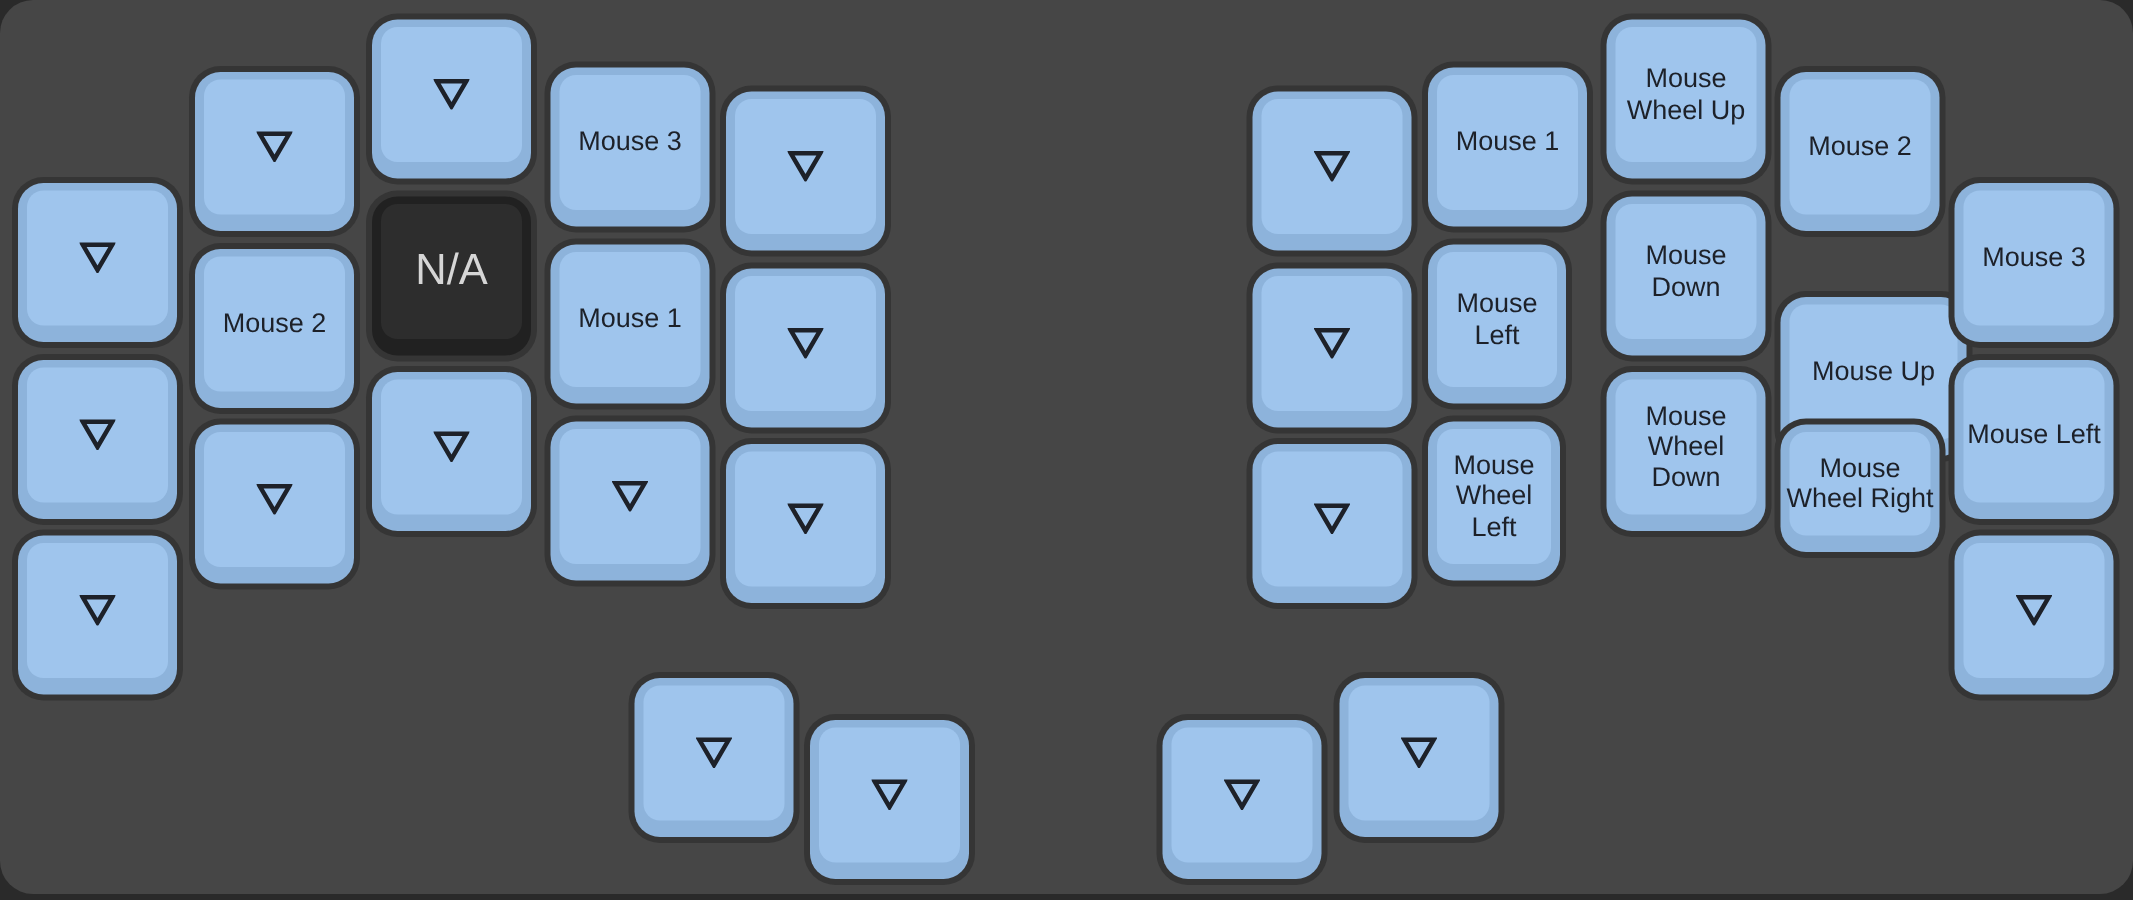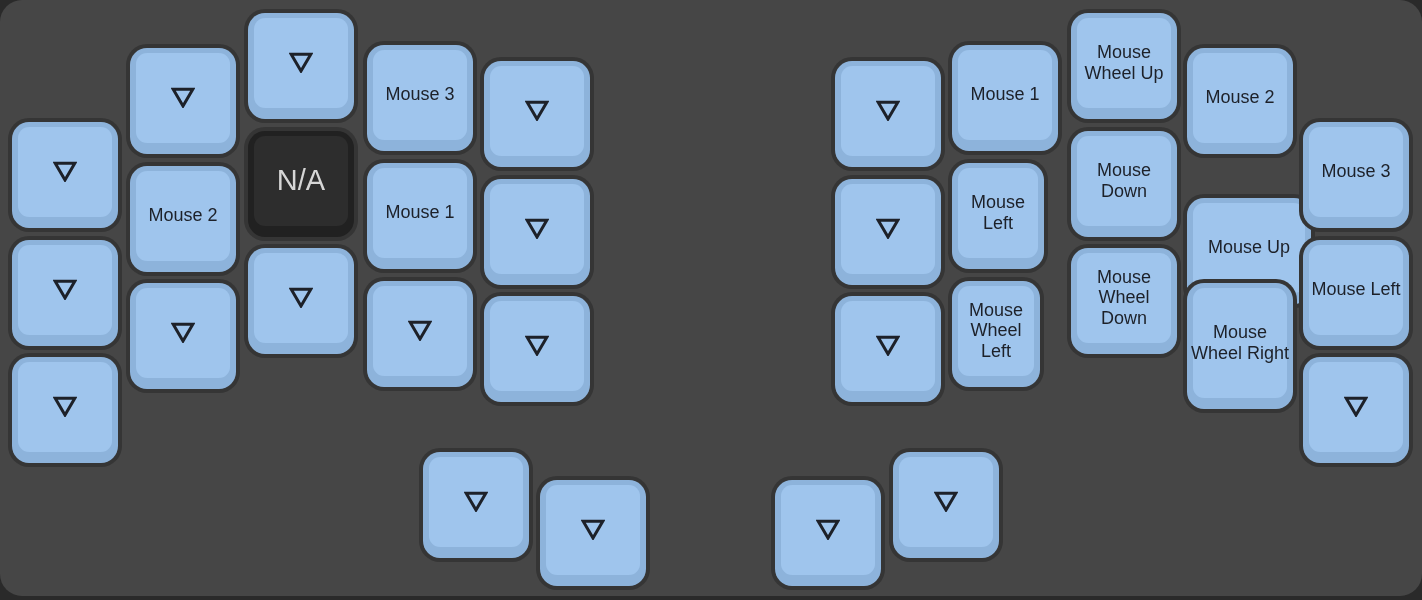--- a/index.html
+++ b/index.html
@@ -257,21 +257,21 @@
       <div class="key-label">Mouse Down</div>
     </div>
     <div class="key" style="left: 1187px; top: 48px; width: 106px; height: 106px;">
       <div class="key-top"></div>
       <div class="key-label">Mouse 2</div>
     </div>
     <div class="key" style="left: 1187px; top: 166px; width: 124px; height: 106px; margin-top: 32px;">
       <div class="key-top"></div>
       <div class="key-label">Mouse Up</div>
     </div>
-    <div class="key" style="left: 1187px; top: 283px; width: 106px; height: 126px;">
+    <div class="key" style="left: 1187px; top: 283px; width: 106px; height: 85px;">
       <div class="key-top"></div>
       <div class="key-label">Mouse Wheel Right</div>
     </div>
     <div class="key" style="left: 1303px; top: 122px; width: 106px; height: 106px;">
       <div class="key-top"></div>
       <div class="key-label">Mouse 3</div>
     </div>
     <div class="key" style="left: 1303px; top: 240px; width: 106px; height: 106px;">
       <div class="key-top"></div>
       <div class="key-label">Mouse Left</div>

